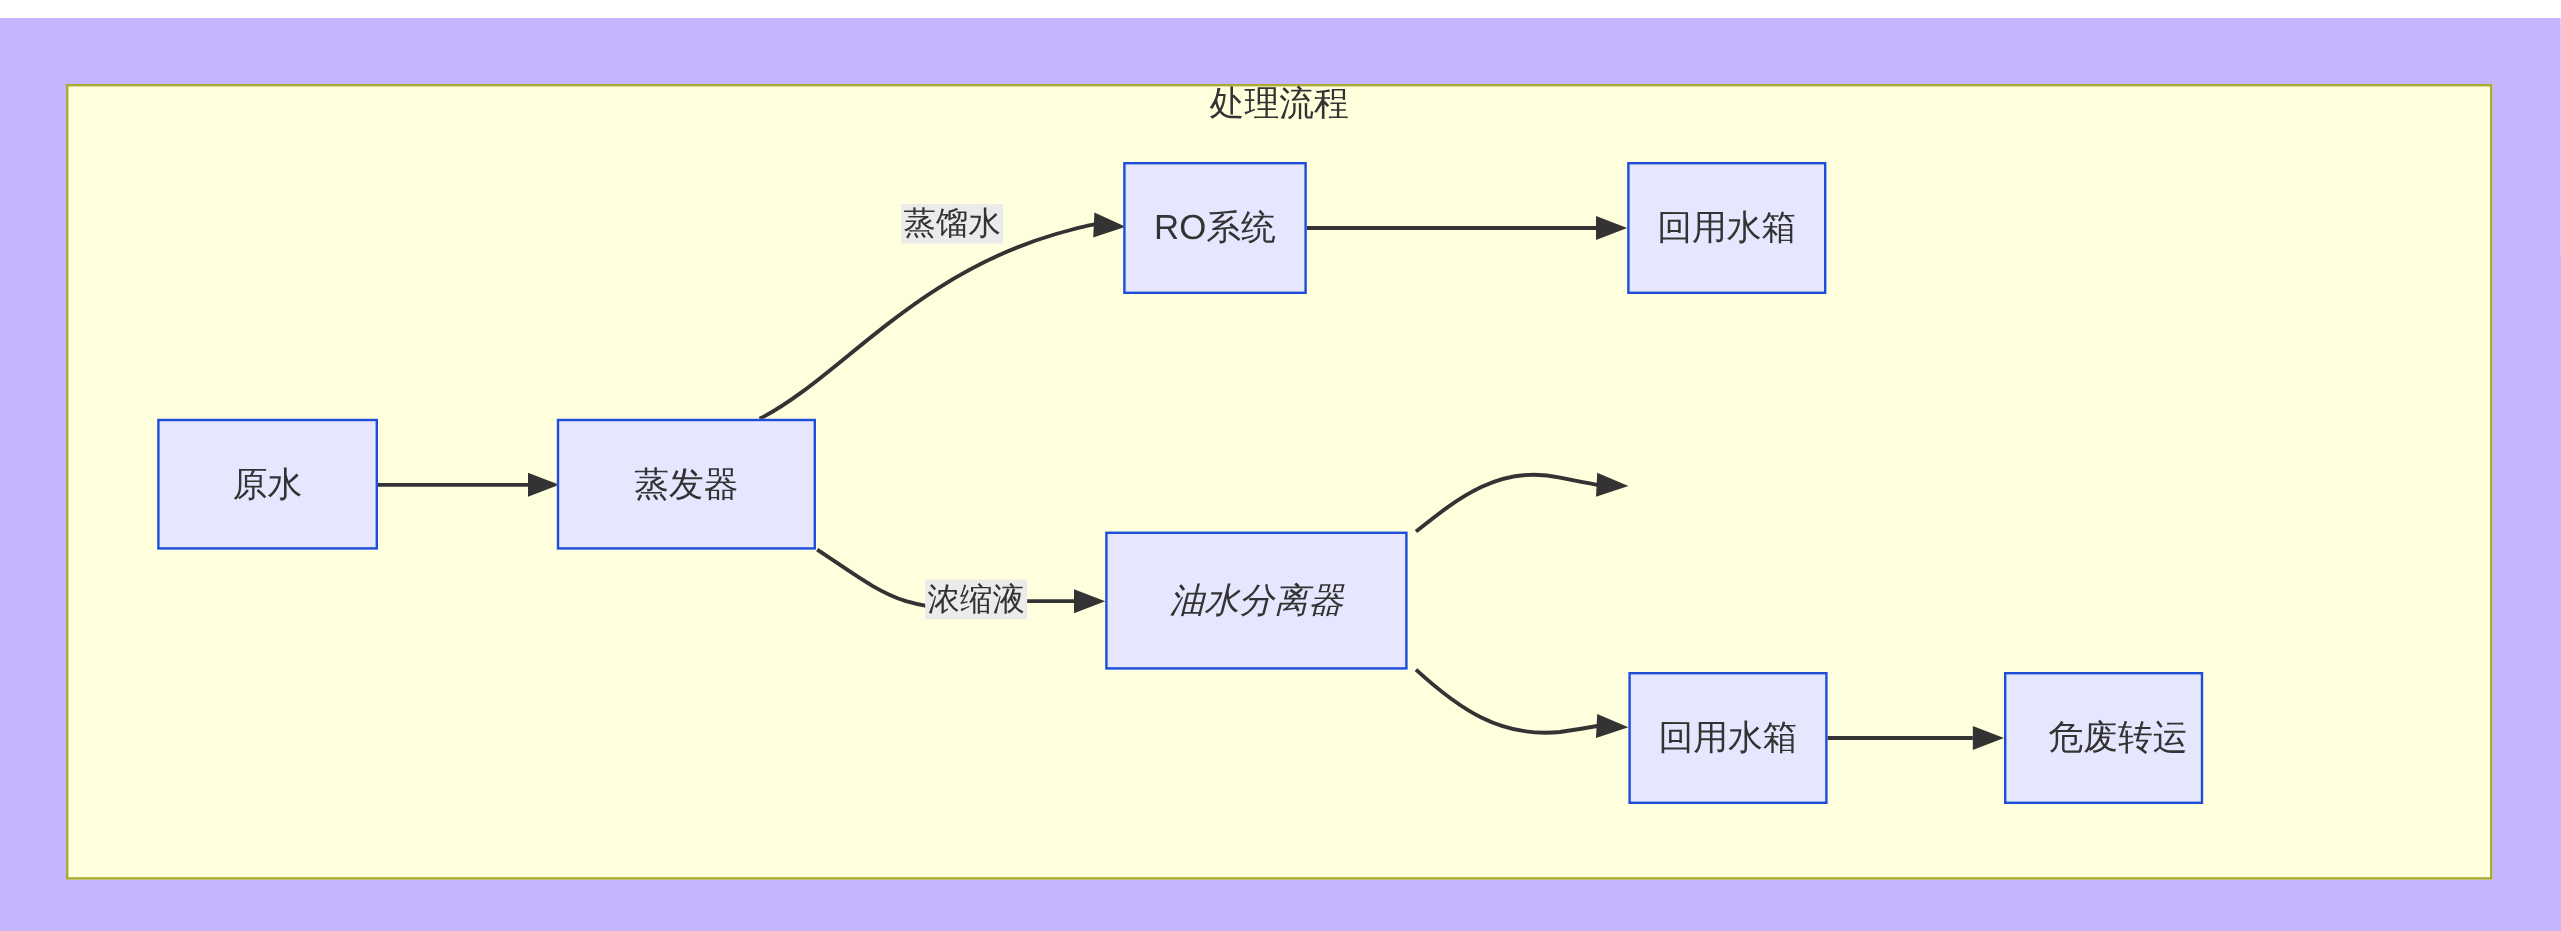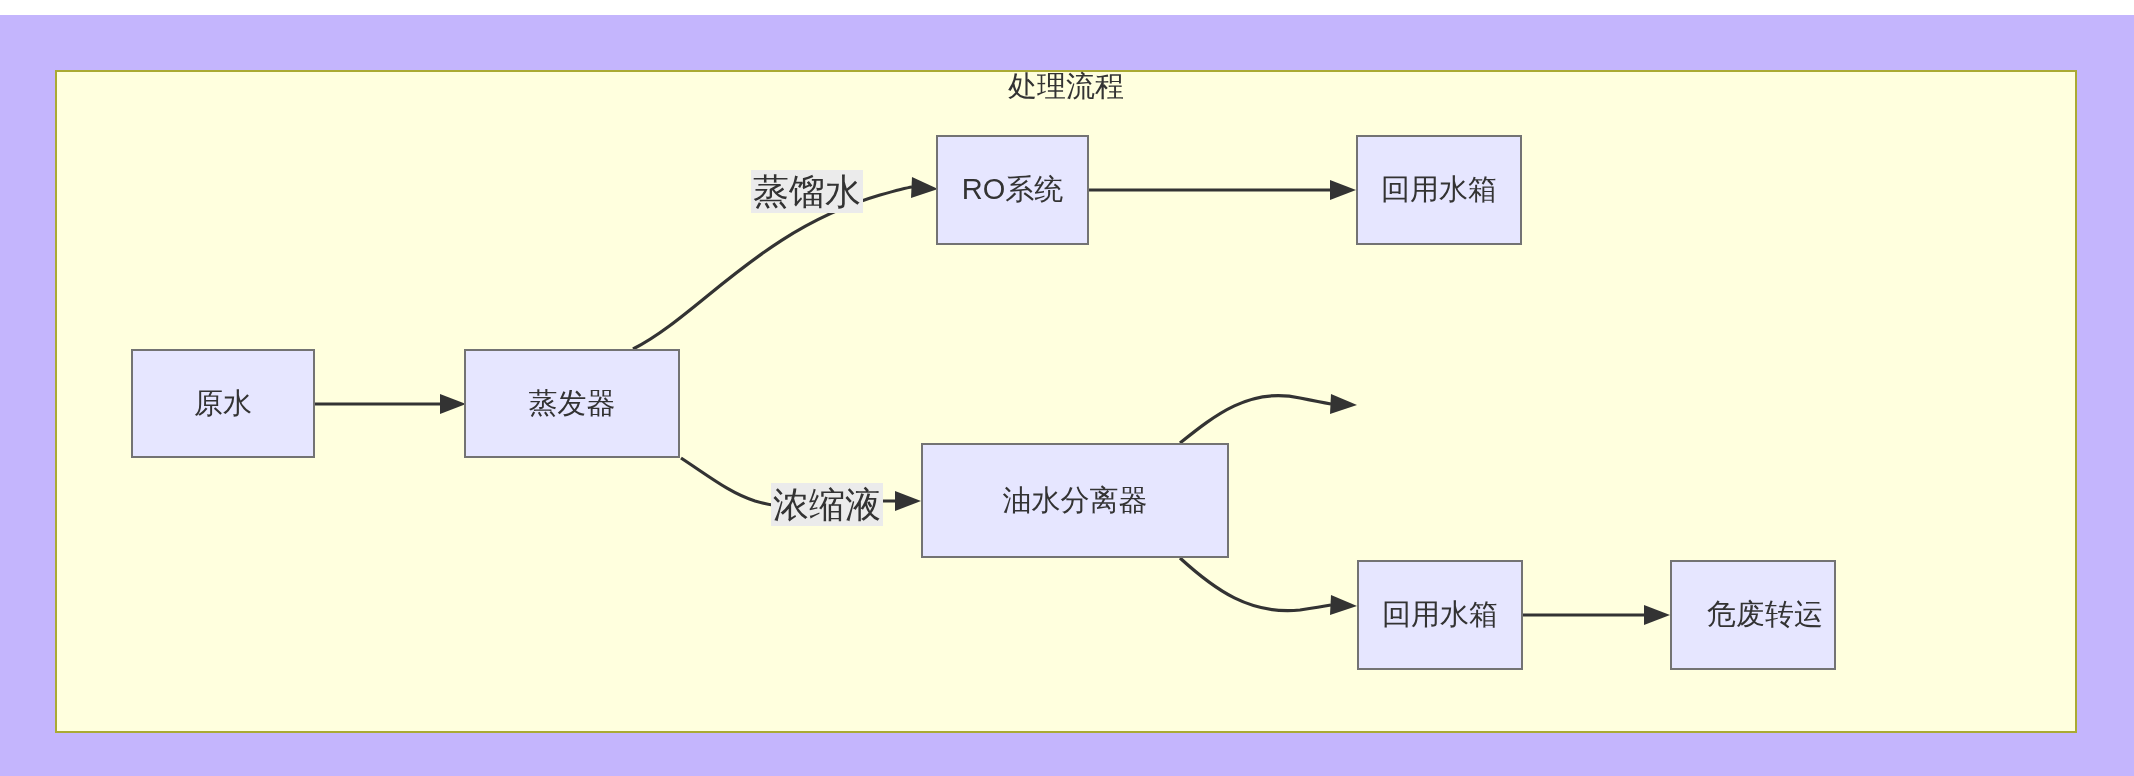--- a/index.html
+++ b/index.html
@@ -35,33 +35,33 @@
     left: 55px;
     top: 52px;
     width: 2022px;
     text-align: center;
     pointer-events: none;
   }
   .node {
     position: absolute;
     box-sizing: border-box;
     background: #e6e6ff;
-    border: 2px solid #737373;
+    border: 2px solid #1d4ed8;
     display: flex;
     align-items: center;
     justify-content: center;
     color: #333333;
     font-size: 29px;
     white-space: nowrap;
   }
   .edge-label {
     position: absolute;
     background: #ebebeb;
     color: #333333;
-    font-size: 36px;
+    font-size: 27px;
     line-height: 1.15;
     padding: 1px 2px;
     white-space: nowrap;
     box-sizing: border-box;
   }
   svg.edges {
     position: absolute;
     left: 0;
     top: 0;
     width: 2134px;
@@ -138,21 +138,21 @@
   </div>
 
   <div class="node" style="left:936px; top:120px; width:153px; height:110px;">
     <span>RO系统</span>
   </div>
 
   <div class="node" style="left:1356px; top:120px; width:166px; height:110px;justify-content:center;">
     <span>回用水箱</span>
   </div>
 
-  <div class="node" style="left:921px; top:428px; width:308px; height:115px;">
+  <div class="node" style="left:921px; top:428px; width:252px; height:115px;font-style:italic;">
     <span>油水分离器</span>
   </div>
 
 
   <div class="node" style="left:1357px; top:545px; width:166px; height:110px;">
     <span>回用水箱</span>
   </div>
 
   <div class="node" style="left:1670px; top:545px; width:166px; height:110px;padding-left:24px;">
     <span>危废转运</span>

